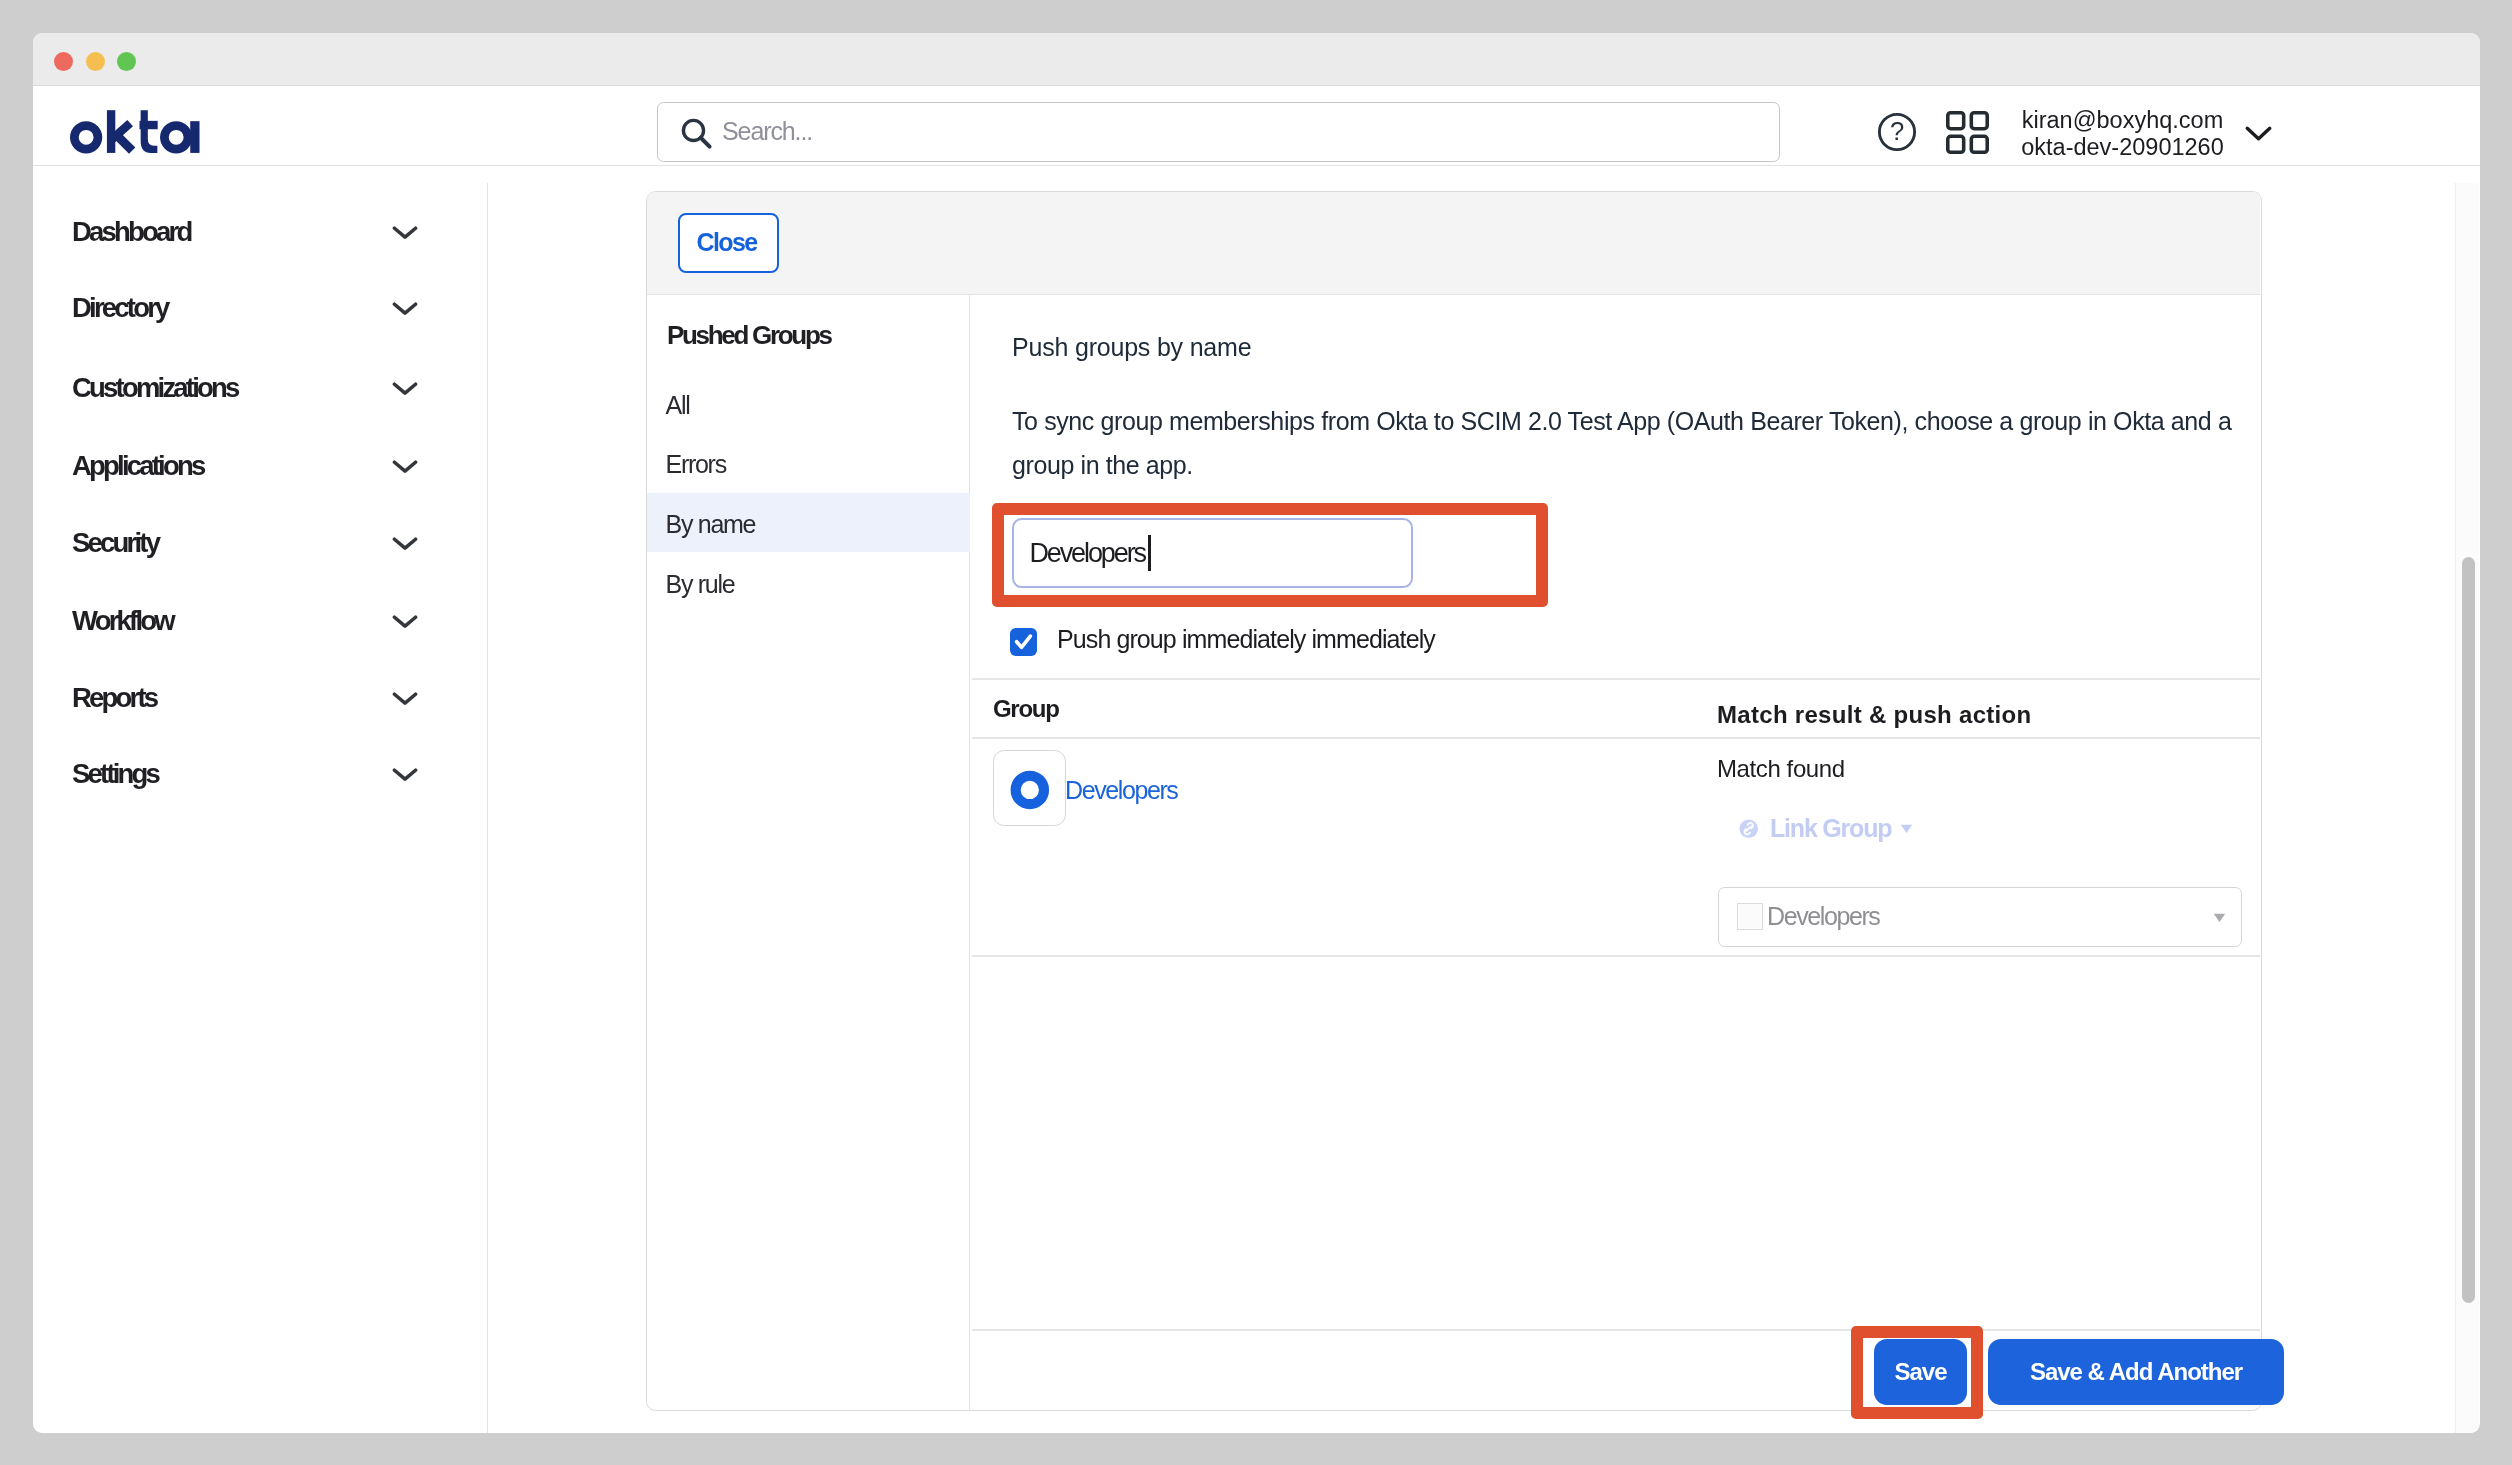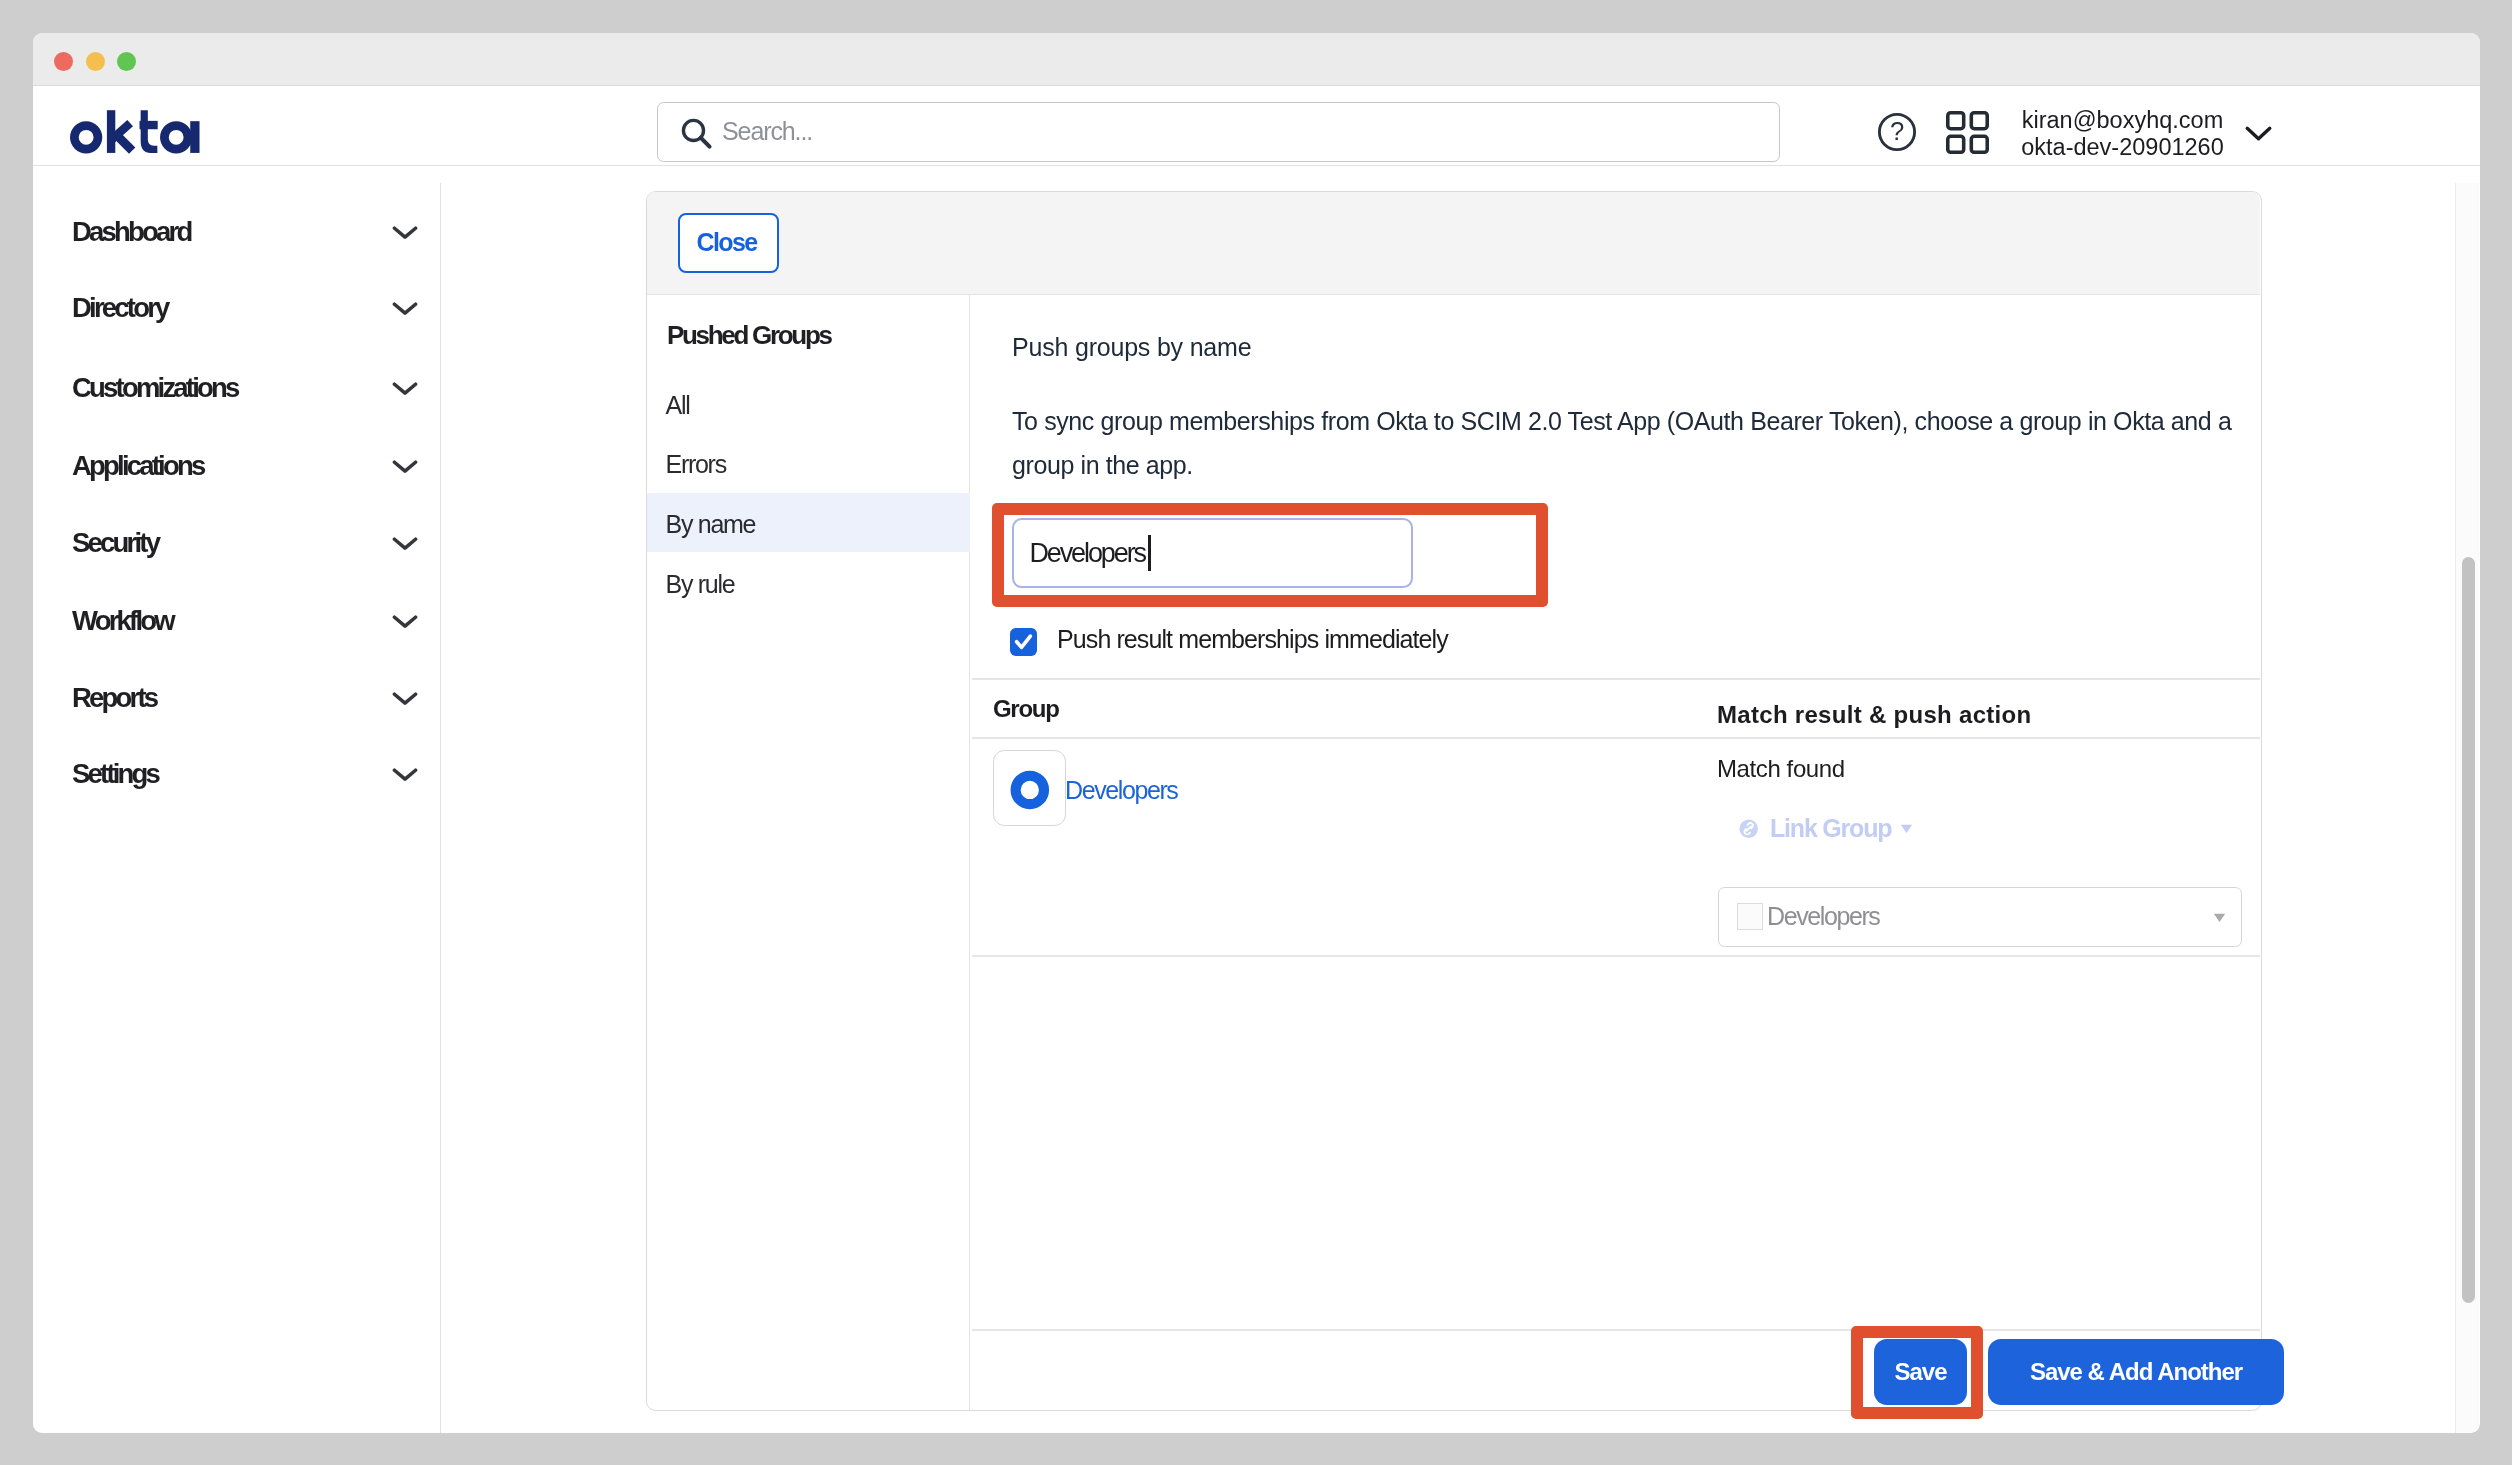--- a/index.html
+++ b/index.html
@@ -2,21 +2,21 @@
 <html style="font-size:13px"><head>
 <meta charset="utf-8">
 <style>
   * { margin:0; padding:0; box-sizing:border-box; }
   html,body { width:2512px; height:1466px; background:#cecece; font-family:"Liberation Sans", sans-serif; color:#1d1d21; overflow:hidden; }
   .abs { position:absolute; }
   #win { position:absolute; left:33px; top:33px; width:2447px; height:1400px; background:#fff; border-radius:9.7px; overflow:hidden; }
   #titlebar { position:absolute; left:0; top:0; width:100%; height:53px; background:#ebebeb; border-bottom:1.6px solid #dadada; }
   .dot { position:absolute; top:18.6px; width:19.4px; height:19.4px; border-radius:50%; }
   #header { position:absolute; left:0; top:53px; width:100%; height:80px; background:#fff; border-bottom:1.6px solid #e2e2e2; }
-  #sidebar { position:absolute; left:0; top:150px; width:408px; height:1250px; background:#fff; border-right:1.6px solid #e2e2e2; }
+  #sidebar { position:absolute; left:0; top:150px; width:455px; height:1250px; background:#fff; border-right:1.6px solid #e2e2e2; }
   .side-item { position:absolute; left:39px; font-size:27.5px; font-weight:bold; color:#1f1f24; letter-spacing:-2.8px; }
   .side-chev { position:absolute; left:359px; }
   #panel { position:absolute; left:613px; top:158px; width:1616px; height:1220px; background:#fff; border:1.6px solid #d9d9d9; border-radius:9.7px; }
   #panelhead { position:absolute; left:0; top:0; width:1613px; height:103px; background:#f4f4f5; border-bottom:1.6px solid #e4e4e4; border-radius:8px 8px 0 0; }
   #closebtn { position:absolute; left:31px; top:21px; width:101px; height:60px; background:#fff; border:2.4px solid #1662dd; border-radius:8px; color:#1662dd; font-weight:bold; font-size:25px; letter-spacing:-1.6px; text-align:center; line-height:55px; text-indent:-4px; }
   #nav { position:absolute; left:0; top:103px; width:323px; height:1115px; border-right:1.6px solid #e4e4e4; }
   .nav-item { position:absolute; left:18.6px; font-size:25px; color:#2a2a30; letter-spacing:-1.3px; }
   #content { position:absolute; left:325px; top:103px; width:1288px; height:1115px; }
 </style>
 </head>
@@ -118,21 +118,21 @@
       <div class="abs" style="left:40px; top:223px; width:401px; height:70px; border:2.4px solid #a9b4e6; border-radius:9.7px; display:flex; align-items:center;">
         <span style="margin-left:15.4px; font-size:27px; letter-spacing:-2.1px; color:#1d1d21;">Developers</span>
         <span style="display:inline-block; width:2.4px; height:36px; background:#1d1d21; margin-left:3.2px;"></span>
       </div>
 
       <div class="abs" style="left:38px; top:333px; width:27px; height:27.5px; background:#1662dd; border-radius:5.7px;">
         <svg width="27" height="27.5" viewBox="0 0 33 34">
             <polyline points="8,17 14,24 25,10" fill="none" stroke="#fff" stroke-width="4.5" stroke-linecap="round" stroke-linejoin="round"></polyline>
           </svg>
       </div>
-      <div class="abs" style="left:85px; top:330px; font-size:25px; letter-spacing:-0.9px;">Push result memberships immediately</div>
+      <div class="abs" style="left:85px; top:330px; font-size:25px; letter-spacing:-0.9px;">Push group immediately immediately</div>
       <div class="abs" style="left:0; top:383px; width:1288px; height:1.6px; background:#e5e5e8;"></div>
 
       <div class="abs" style="left:21px; top:400px; font-size:24px; font-weight:bold; letter-spacing:-1.3px;">Group</div>
       <div class="abs" style="left:745px; top:400px; font-size:24px; font-weight:bold; letter-spacing:0.3px;margin-top:6px;">Match result &amp; push action</div>
       <div class="abs" style="left:0; top:442px; width:1288px; height:1.6px; background:#e5e5e8;"></div>
 
       <div class="abs" style="left:21px; top:455px; width:73px; height:76px; border:1.6px solid #d6d6d6; border-radius:11.3px;">
         <svg width="70" height="73" viewBox="0 0 86 90">
             <circle cx="44" cy="48" r="17.5" fill="none" stroke="#1661dd" stroke-width="12.5"></circle>
           </svg>

